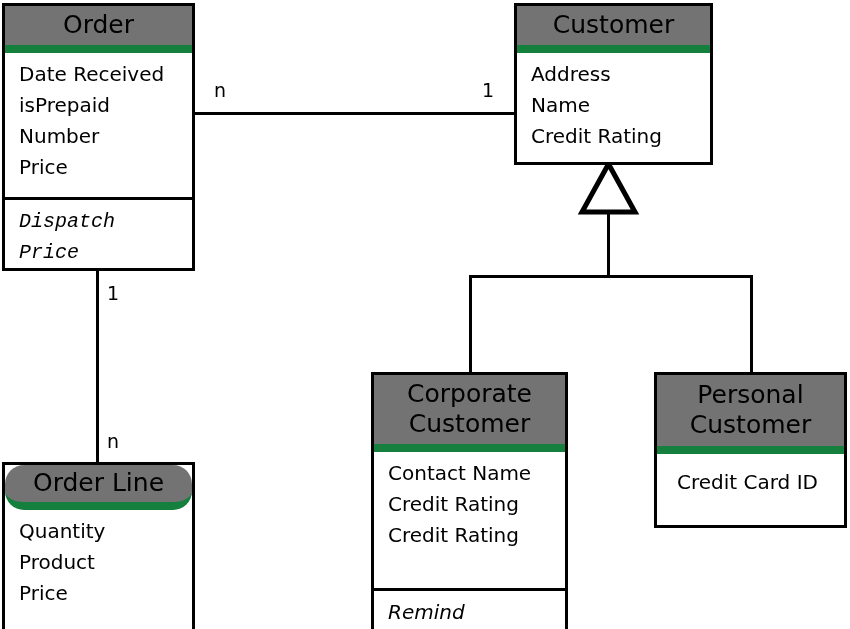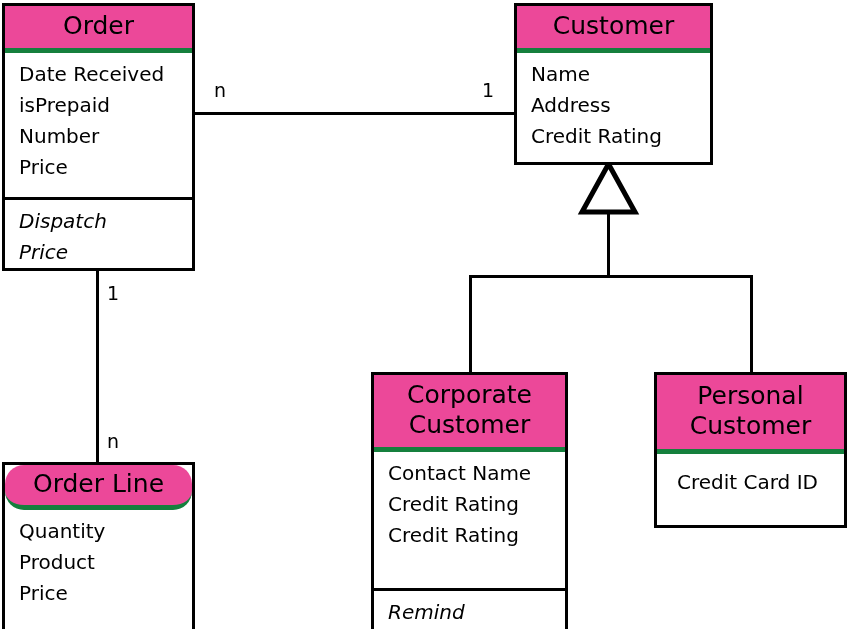--- a/index.html
+++ b/index.html
@@ -23,22 +23,22 @@
   
   .uml-class {
     position: absolute;
     box-sizing: border-box;
     border: 3px solid #000000;
     background: #ffffff;
     overflow: hidden;
   }
   .uml-header {
     box-sizing: border-box;
-    background: #ec4899;
-    border-bottom: 5px solid #15803d;
+    background: #737373;
+    border-bottom: 8px solid #15803d;
     text-align: center;
     color: #000000;
     font-size: 25px;
     line-height: 30px;
     display: flex;
     flex-direction: column;
     align-items: center;
     justify-content: center;
     padding: 2px 0 4px 0;
   }
@@ -105,31 +105,31 @@
   <div class="line-v" style="left:750px; top:275px; height:99px;"></div>
 
   <div class="uml-class" style="left:2px; top:3px; width:193px; height:268px;">
     <div class="uml-header" style="height:47px;">Order</div>
     <div class="uml-compartment" style="height:144px;">
       <div class="uml-row">Date Received</div>
       <div class="uml-row">isPrepaid</div>
       <div class="uml-row">Number</div>
       <div class="uml-row">Price</div>
     </div>
-    <div class="uml-compartment ops" style="height:74px;">
+    <div class="uml-compartment ops" style="height:74px;font-family:Liberation Mono, monospace;">
       <div class="uml-row">Dispatch</div>
       <div class="uml-row">Price</div>
     </div>
   </div>
 
   <div class="uml-class" style="left:514px; top:3px; width:199px; height:162px;">
     <div class="uml-header" style="height:47px;">Customer</div>
     <div class="uml-compartment" style="height:109px;">
+      <div class="uml-row">Address</div>
       <div class="uml-row">Name</div>
-      <div class="uml-row">Address</div>
       <div class="uml-row">Credit Rating</div>
     </div>
   </div>
 
   <div class="uml-class" style="left:2px; top:462px; width:193px; height:170px;">
     <div class="uml-header" style="height:45px;border-radius:19px;">Order Line</div>
     <div class="uml-compartment" style="height:119px;">
       <div class="uml-row">Quantity</div>
       <div class="uml-row">Product</div>
       <div class="uml-row">Price</div>

